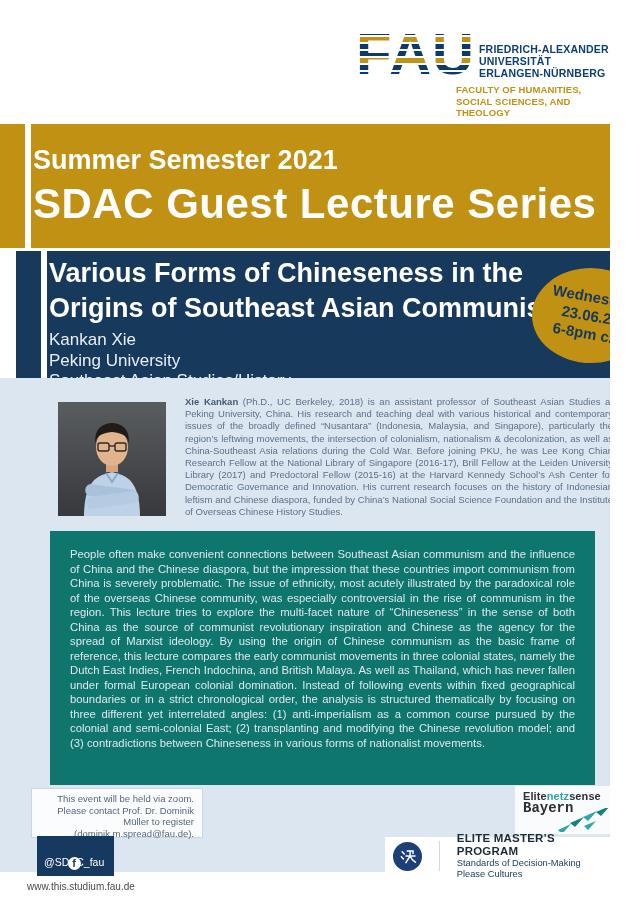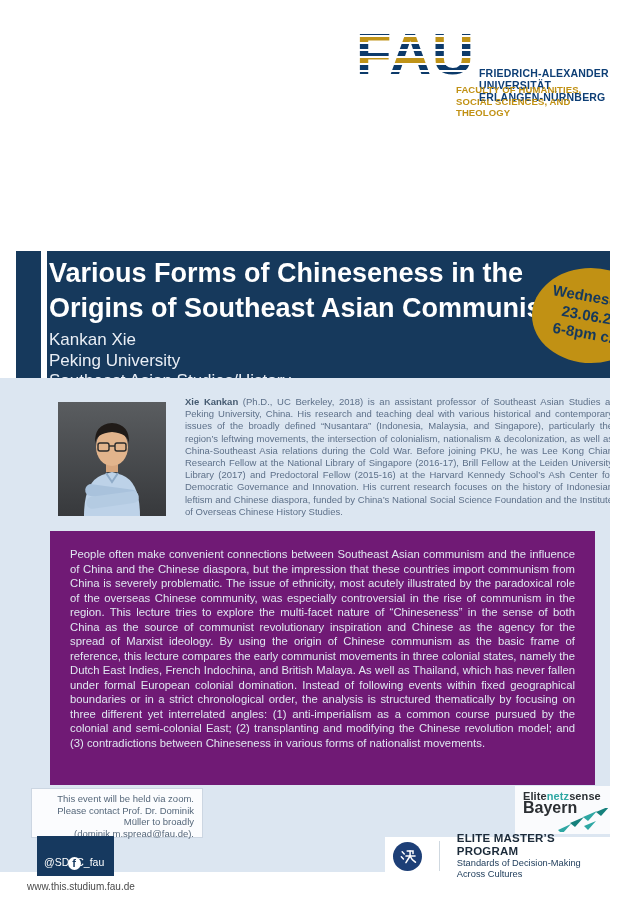--- a/index.html
+++ b/index.html
@@ -14,21 +14,21 @@
     background-image:linear-gradient(180deg,
       #0c3a6a 0%,#0c3a6a 10.5%, #ffffff 10.5%,#ffffff 14.9%,
       #bf9318 14.9%,#bf9318 25.4%, #ffffff 25.4%,#ffffff 29.8%,
       #0c3a6a 29.8%,#0c3a6a 40.3%, #ffffff 40.3%,#ffffff 44.7%,
       #0c3a6a 44.7%,#0c3a6a 55.2%, #ffffff 55.2%,#ffffff 59.6%,
       #bf9318 59.6%,#bf9318 70.1%, #ffffff 70.1%,#ffffff 74.5%,
       #0c3a6a 74.5%,#0c3a6a 85.0%, #ffffff 85.0%,#ffffff 89.4%,
       #0c3a6a 89.4%,#0c3a6a 100%);
     -webkit-background-clip:text; background-clip:text; color:transparent;
   }
-  .uni-text { position:absolute; left:479px; top:44px; color:#0d3e75; font-weight:bold; font-size:10.5px; line-height:11.8px; letter-spacing:0.2px;margin-top:24px; }
+  .uni-text { position:absolute; left:479px; top:44px; color:#0d3e75; font-weight:bold; font-size:10.5px; line-height:11.8px; letter-spacing:0.2px; }
   .faculty-text { position:absolute; left:456px; top:84px; color:#c19114; font-weight:bold; font-size:9.5px; line-height:11.5px; letter-spacing:0.1px; }
 
   
   .band-gold { position:absolute; left:0; top:124px; width:642px; height:124px; background:#c19114; padding:20px 10px 0 33px; }
   .band-navy { position:absolute; left:16px; top:251px; width:642px; height:127px; background:#16395c; padding:5px 10px 0 33px; }
   .gap-line { position:absolute; top:0; left:25px; width:6px; height:100%; background:#ffffff; }
   .semester { color:#ffffff; font-weight:bold; font-size:27px; line-height:32px; }
   .series   { color:#ffffff; font-weight:bold; font-size:42px; line-height:50px; margin-top:3px; letter-spacing:0.5px; }
   .lec-title { color:#ffffff; font-weight:bold; font-size:27px; line-height:35px; }
   .lec-speaker { color:#e9eef5; font-size:17px; line-height:20.5px; margin-top:4px; }
@@ -37,39 +37,39 @@
            background:#c19114; display:flex; align-items:center; justify-content:center; }
   .badge-inner { transform:rotate(10deg); text-align:center; color:#16395c; font-weight:bold; font-size:15px; line-height:18.5px; }
 
   
   .content-bg { position:absolute; left:0; top:378px; width:642px; height:494px; background:#dce6f1; }
 
   .photo { position:absolute; left:58px; top:402px; width:108px; height:114px; }
   .bio { position:absolute; left:185px; top:396px; width:428px; color:#5d7089; font-size:9.5px; line-height:12.2px; text-align:justify; }
   .bio b { color:#455a70; }
 
-  .abstract-box { position:absolute; left:50px; top:531px; width:545px; height:254px; background:#701a75;
+  .abstract-box { position:absolute; left:50px; top:531px; width:545px; height:254px; background:#0f766e;
                   padding:16px 20px; color:#dfe7f0; font-size:11.3px; line-height:14.5px; text-align:justify; }
 
   
   .infobox { position:absolute; left:31px; top:788px; width:172px; height:50px; background:#fbfcfe; border:1px solid #ccd6e2;
              padding:5px 8px; color:#55677a; font-size:9.5px; line-height:9.8px;text-align:right; }
   .infobox div { margin-bottom:1.8px; }
 
   .social { position:absolute; left:37px; top:836px; background:#16395f; padding:4px 10px 4px 7px; }
   .social-row { display:flex; align-items:center; gap:16px; height:15px;flex-direction:column; }
   .social-row + .social-row { margin-top:2px; }
   .social-handle { color:#ffffff; font-size:10.5px; }
   .fb-circle { width:13px; height:13px; border-radius:50%; background:#ffffff; color:#16395f; font-weight:bold; font-size:11px;
                display:flex; align-items:center; justify-content:center; line-height:13px; }
 
   .enw-box { position:absolute; left:515px; top:786px; width:103px; height:48px; background:#fafbfd; padding:4px 0 0 8px; }
   .enw-name { font-size:11px; font-weight:bold; color:#2b2f33; line-height:12px; letter-spacing:0.1px; }
   .enw-name .teal { color:#2ea7a3; }
-  .enw-region { font-size:16px; font-weight:bold; color:#2b2f33; line-height:12px; }
+  .enw-region { font-size:14px; font-weight:bold; color:#2b2f33; line-height:12px;font-family:Liberation Mono, monospace; }
   .enw-arrows { position:absolute; right:6px; bottom:2px; }
 
   .program-box { position:absolute; left:385px; top:837px; width:228px; height:38px; background:#ffffff;
                  display:flex; align-items:center; padding:3px 8px; gap:17px; }
   .seal { width:29px; height:29px; border-radius:50%; background:#1d3f77; flex:0 0 auto;
           display:flex; align-items:center; justify-content:center; }
   .program-divider { width:1px; height:30px; background:#cfd8e0; }
   .program-title { font-size:11.5px; font-weight:bold; color:#1c2b3a; letter-spacing:0.2px; line-height:13px; }
   .program-sub { font-size:9.3px; color:#23405e; line-height:11px; }
 
@@ -84,20 +84,25 @@
   <div class="uni-text">
     <div>FRIEDRICH-ALEXANDER</div>
     <div>UNIVERSITÄT</div>
     <div>ERLANGEN-NÜRNBERG</div>
   </div>
   <div class="faculty-text">
     <div>FACULTY OF HUMANITIES,</div>
     <div>SOCIAL SCIENCES, AND THEOLOGY</div>
   </div>
 
+  <div class="band-gold">
+    <div class="gap-line"></div>
+    <div class="semester">Summer Semester 2021</div>
+    <div class="series">SDAC Guest Lecture Series</div>
+  </div>
 
   <div class="band-navy">
     <div class="gap-line"></div>
     <div class="lec-title">
       <div>Various Forms of Chineseness in the</div>
       <div>Origins of Southeast Asian Communism</div>
     </div>
     <div class="lec-speaker">
       <div>Kankan Xie</div>
       <div>Peking University</div>
@@ -140,21 +145,21 @@
 
   <p class="bio"><b>Xie Kankan</b><span> (Ph.D., UC Berkeley, 2018) is an assistant professor of Southeast Asian Studies at Peking University, China. His research and teaching deal with various historical and contemporary issues of the broadly defined “Nusantara” (Indonesia, Malaysia, and Singapore), particularly the region’s leftwing movements, the intersection of colonialism, nationalism &amp; decolonization, as well as China-Southeast Asia relations during the Cold War. Before joining PKU, he was Lee Kong Chian Research Fellow at the National Library of Singapore (2016-17), Brill Fellow at the Leiden University Library (2017) and Predoctoral Fellow (2015-16) at the Harvard Kennedy School’s Ash Center for Democratic Governance and Innovation. His current research focuses on the history of Indonesian leftism and Chinese diaspora, funded by China’s National Social Science Foundation and the Institute of Overseas Chinese History Studies.</span></p>
 
   <div class="abstract-box">
     <span>People often make convenient connections between Southeast Asian communism and the influence of China and the Chinese diaspora, but the impression that these countries import communism from China is severely problematic. The issue of ethnicity, most acutely illustrated by the paradoxical role of the overseas Chinese community, was especially controversial in the rise of communism in the region. This lecture tries to explore the multi-facet nature of “Chineseness” in the sense of both China as the source of communist revolutionary inspiration and Chinese as the agency for the spread of Marxist ideology. By using the origin of Chinese communism as the basic frame of reference, this lecture compares the early communist movements in three colonial states, namely the Dutch East Indies, French Indochina, and British Malaya. As well as Thailand, which has never fallen under formal European colonial domination. Instead of following events within fixed geographical boundaries or in a strict chronological order, the analysis is structured thematically by focusing on three different yet interrelated angles: (1) anti-imperialism as a common course pursued by the colonial and semi-colonial East; (2) transplanting and modifying the Chinese revolution model; and (3) contradictions between Chineseness in various forms of nationalist movements.</span>
   </div>
 
   <div class="infobox">
     <div>This event will be held via zoom.</div>
     <div>Please contact Prof. Dr. Dominik</div>
-    <div>Müller to broadly</div>
+    <div>Müller to register</div>
     <div>(dominik.m.spread@fau.de).</div>
   </div>
 
   <div class="social">
     <div class="social-row">
       <svg width="14" height="12" viewBox="0 0 24 20">
         <path fill="#cfe6f5" d="M23.954 2.569c-.885.389-1.83.654-2.825.775 1.014-.611 1.794-1.574 2.163-2.723-.951.555-2.005.959-3.127 1.184C19.269.846 17.992.246 16.574.246c-2.717 0-4.92 2.203-4.92 4.917 0 .39.045.765.127 1.124C7.691 6.094 4.066 4.13 1.64 1.161c-.427.722-.666 1.561-.666 2.475 0 1.71.87 3.213 2.188 4.096-.807-.026-1.566-.248-2.228-.616v.061c0 2.385 1.693 4.374 3.946 4.827-.413.111-.849.171-1.296.171-.314 0-.615-.03-.916-.086.631 1.953 2.445 3.377 4.604 3.417-1.68 1.319-3.809 2.105-6.102 2.105-.39 0-.779-.023-1.17-.067 2.189 1.394 4.768 2.209 7.557 2.209 9.054 0 13.999-7.496 13.999-13.986 0-.209 0-.42-.015-.63.961-.689 1.8-1.56 2.46-2.548l-.047-.02z"></path>
       </svg>
       <span class="social-handle">@SDAC_fau</span>
     </div>
@@ -186,19 +191,19 @@
           <path d="M9.5 12 h11"></path>
           <path d="M14.5 6 v6"></path>
           <path d="M14.5 12 L9.5 20"></path>
           <path d="M14.5 12 Q16.5 17 21 19.5"></path>
         </g>
       </svg>
     </div>
     <div class="program-divider"></div>
     <div>
       <div class="program-title">ELITE MASTER’S PROGRAM</div>
-      <div class="program-sub">Standards of Decision-Making Across Cultures</div>
+      <div class="program-sub">Standards of Decision-Making Please Cultures</div>
     </div>
   </div>
 
   <div class="site-url">www.this.studium.fau.de</div>
 
 </div>
 
 </body></html>

